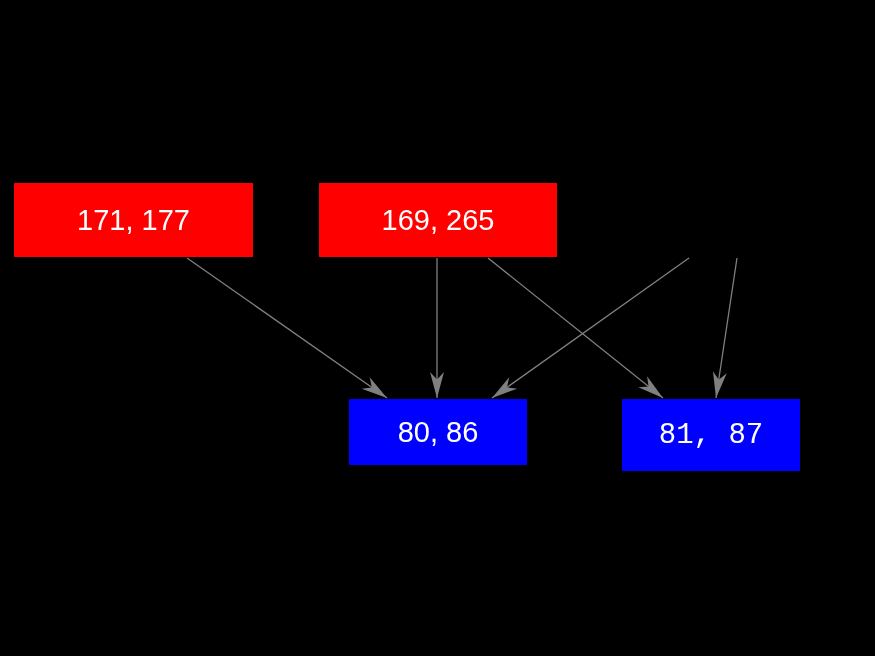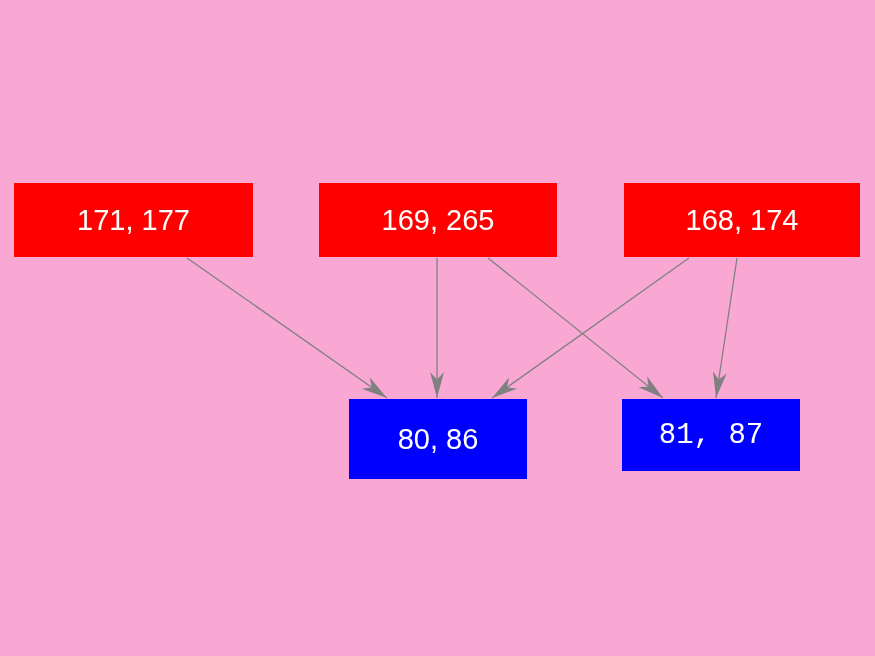--- a/index.html
+++ b/index.html
@@ -40,35 +40,34 @@
     align-items: center;
     justify-content: center;
     font-size: 29px;
     line-height: 1;
     white-space: nowrap;
   }
 </style>
 </head>
 <body>
 
-<div id="graph-canvas" style="background: #f9a8d4;">
+<div id="graph-canvas" style="background: #000000;">
   <svg id="edge-layer" width="875" height="656" viewBox="0 0 875 656" xmlns="http://www.w3.org/2000/svg">
     <defs>
       <marker id="arrowhead" markerUnits="userSpaceOnUse" markerWidth="28" markerHeight="16" viewBox="0 0 28 16" refX="27" refY="8" orient="auto">
         <path id="arrowhead-path" d="M 1 1 L 27 8 L 1 15 L 8.5 8 Z" fill="#808080"></path>
       </marker>
     </defs>
     <g id="edges">
         <line x1="187" y1="258" x2="387" y2="398" stroke="#808080" stroke-width="1.3" marker-end="url(#arrowhead)"></line>
         <line x1="437" y1="258" x2="437" y2="398" stroke="#808080" stroke-width="1.3" marker-end="url(#arrowhead)"></line>
         <line x1="488" y1="258" x2="663" y2="398" stroke="#808080" stroke-width="1.3" marker-end="url(#arrowhead)"></line>
         <line x1="689" y1="258" x2="492" y2="398" stroke="#808080" stroke-width="1.3" marker-end="url(#arrowhead)"></line>
         <line x1="737" y1="258" x2="716" y2="398" stroke="#808080" stroke-width="1.3" marker-end="url(#arrowhead)"></line>
       </g>
   </svg>
   <div id="node-layer">
       <div class="node" style="left: 14px; top: 183px; width: 239px; height: 74px; background: rgb(255, 0, 0); color: rgb(255, 255, 255);">171, 177</div>
       <div class="node" style="left: 319px; top: 183px; width: 238px; height: 74px; background: rgb(255, 0, 0); color: rgb(255, 255, 255);">169, 265</div>
-      <div class="node" style="left: 624px; top: 183px; width: 236px; height: 74px; background: rgb(255, 0, 0); color: rgb(255, 255, 255);">168, 174</div>
-      <div class="node" style="left: 349px; top: 399px; width: 178px; height: 80px; background: rgb(0, 0, 255); color: rgb(255, 255, 255);">80, 86</div>
+      <div class="node" style="left: 349px; top: 399px; width: 178px; height: 66px; background: rgb(0, 0, 255); color: rgb(255, 255, 255);">80, 86</div>
       <div class="node" style="left: 622px; top: 399px; width: 178px; height: 72px; background: rgb(0, 0, 255); color: rgb(255, 255, 255); font-family: Liberation Mono, monospace;">81, 87</div>
     </div>
 </div>
 
 </body></html>

